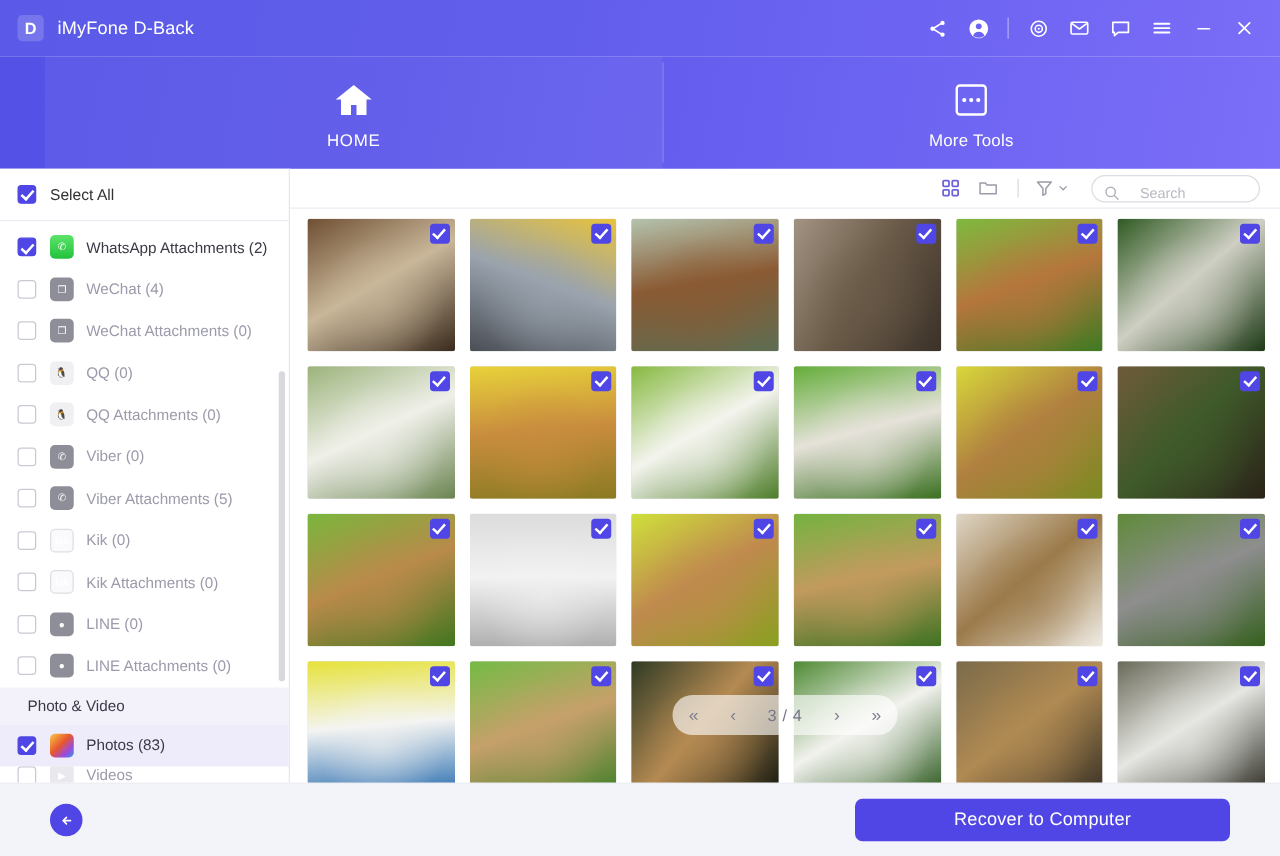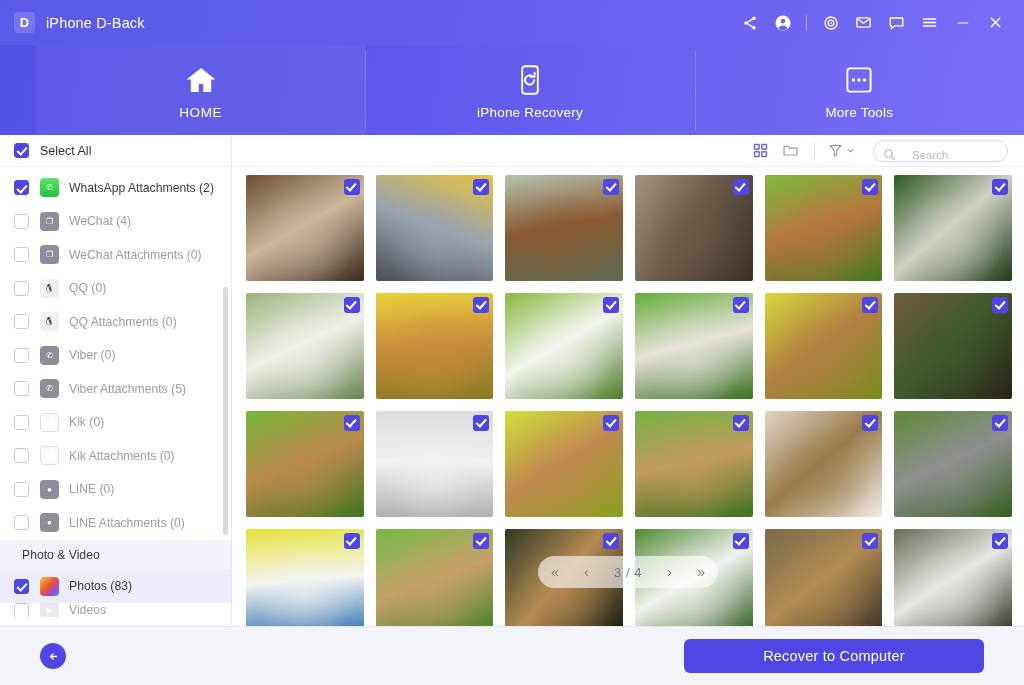--- a/index.html
+++ b/index.html
@@ -97,21 +97,21 @@
   
   .sidebar {
     width: 232px; flex: none;
     border-right: 1px solid #e6e6ee;
     display: flex; flex-direction: column;
     background: #fff;
     min-height: 0;
     position: relative;
   }
   .select-all {
-    height: 32px; flex: none;
+    height: 42px; flex: none;
     display: flex; align-items: center;
     padding-left: 14px;
     border-bottom: 1px solid #ececf3;
     cursor: pointer;
   }
   .select-all .lbl { font-size: 12.5px; color: #333; margin-left: 11px; }
 
   .cb {
     width: 15px; height: 15px; flex: none;
     border-radius: 3px;
@@ -307,21 +307,21 @@
     letter-spacing: .2px;
   }
 </style>
 </head>
 <body>
 
 <div class="app">
 
   <div class="titlebar">
     <div class="logo-badge">D</div>
-    <div class="app-title">iPhone D-Back</div>
+    <div class="app-title">iMyFone D-Back</div>
     <div class="title-spacer"></div>
     <div class="tb-icons">
 
       <div class="tb-btn">
         <svg width="16" height="16" viewBox="0 0 24 24" fill="none" stroke="#ffffff" stroke-width="2" stroke-linecap="round" stroke-linejoin="round">
           <circle cx="18" cy="5" r="2.6" fill="#ffffff" stroke="none"></circle>
           <circle cx="6" cy="12" r="2.6" fill="#ffffff" stroke="none"></circle>
           <circle cx="18" cy="19" r="2.6" fill="#ffffff" stroke="none"></circle>
           <line x1="8.3" y1="10.8" x2="15.7" y2="6.2"></line>
           <line x1="8.3" y1="13.2" x2="15.7" y2="17.8"></line>
@@ -386,30 +386,20 @@
 
     <div class="nav-tab active">
       <div class="nav-icon">
         <svg width="32" height="28" viewBox="0 0 32 28">
           <path d="M16 2 1.6 13.6h4.2V26h8V18h4.4v8h8V13.6h4.2z" fill="#ffffff"></path>
         </svg>
       </div>
       <div class="nav-label">HOME</div>
     </div>
 
-    <div class="nav-tab">
-      <div class="nav-icon">
-        <svg width="26" height="32" viewBox="0 0 26 32" fill="none" stroke="#ffffff" stroke-width="1.9">
-          <rect x="5.2" y="2.2" width="15.6" height="27.6" rx="3"></rect>
-          <path d="M17.2 16a4.6 4.6 0 1 1-1.5-3.4" stroke-linecap="round"></path>
-          <path d="M17.6 8.6v4.1h-4.1" stroke-linecap="round" stroke-linejoin="round"></path>
-        </svg>
-      </div>
-      <div class="nav-label">iPhone Recovery</div>
-    </div>
 
 
     <div class="nav-tab">
       <div class="nav-icon">
         <svg width="30" height="30" viewBox="0 0 30 30" fill="none" stroke="#ffffff" stroke-width="1.9">
           <rect x="3.4" y="3.4" width="23.2" height="23.2" rx="2.6"></rect>
           <circle cx="9.4" cy="15" r="1.7" fill="#ffffff" stroke="none"></circle>
           <circle cx="15" cy="15" r="1.7" fill="#ffffff" stroke="none"></circle>
           <circle cx="20.6" cy="15" r="1.7" fill="#ffffff" stroke="none"></circle>
         </svg>

